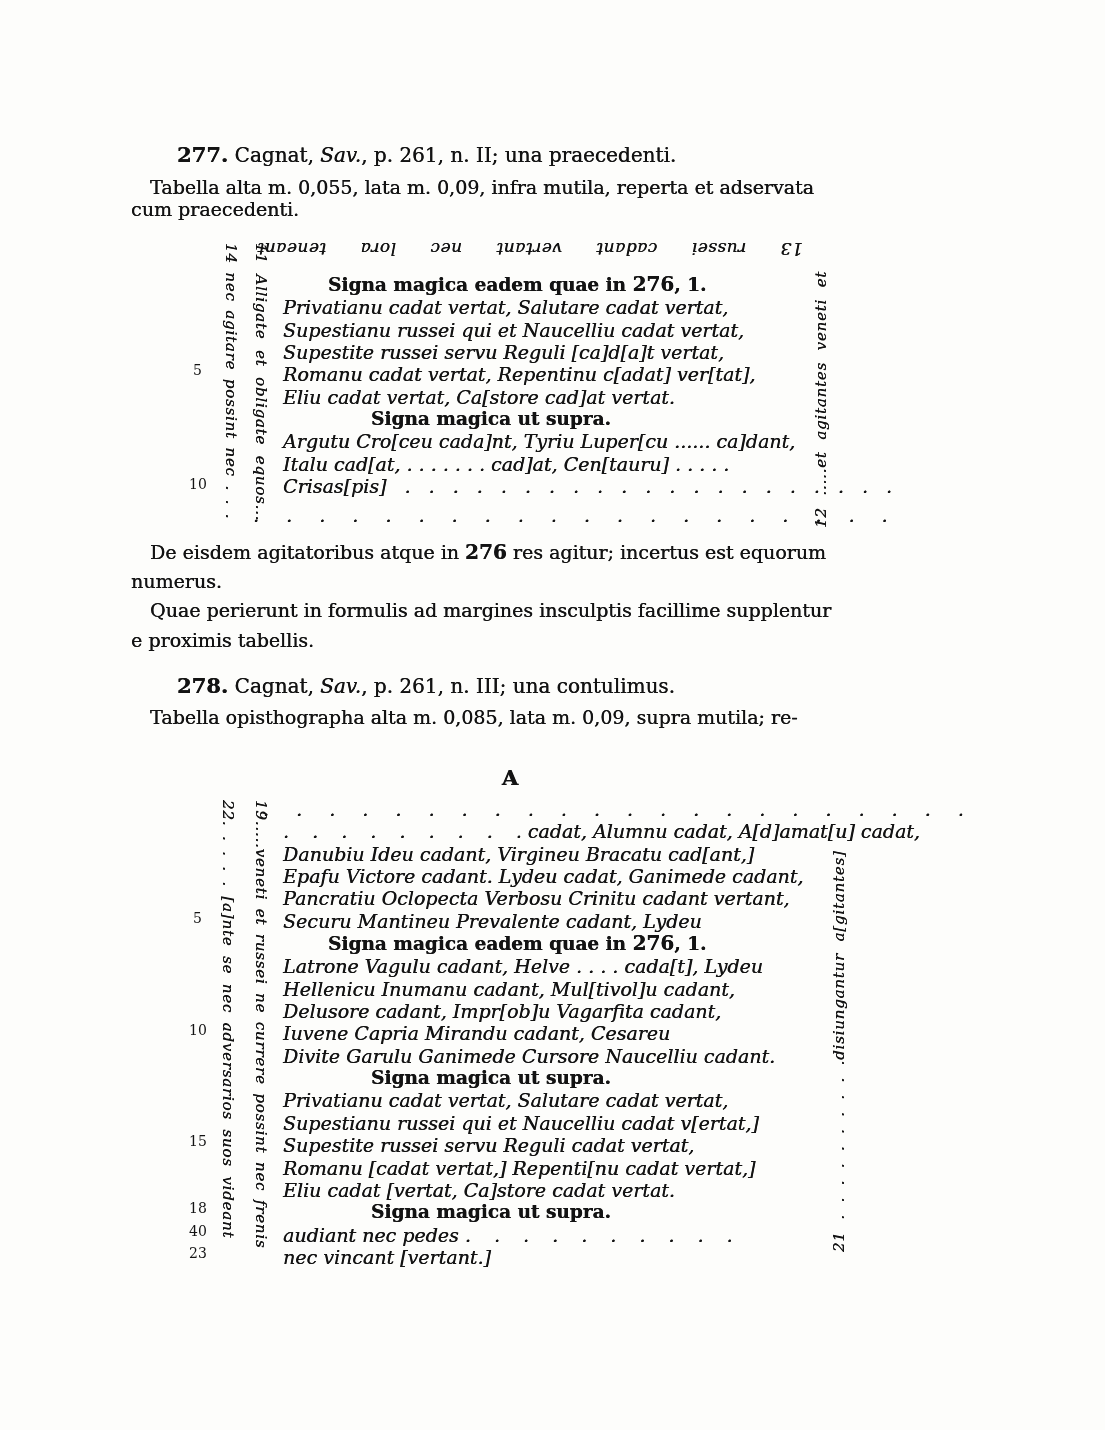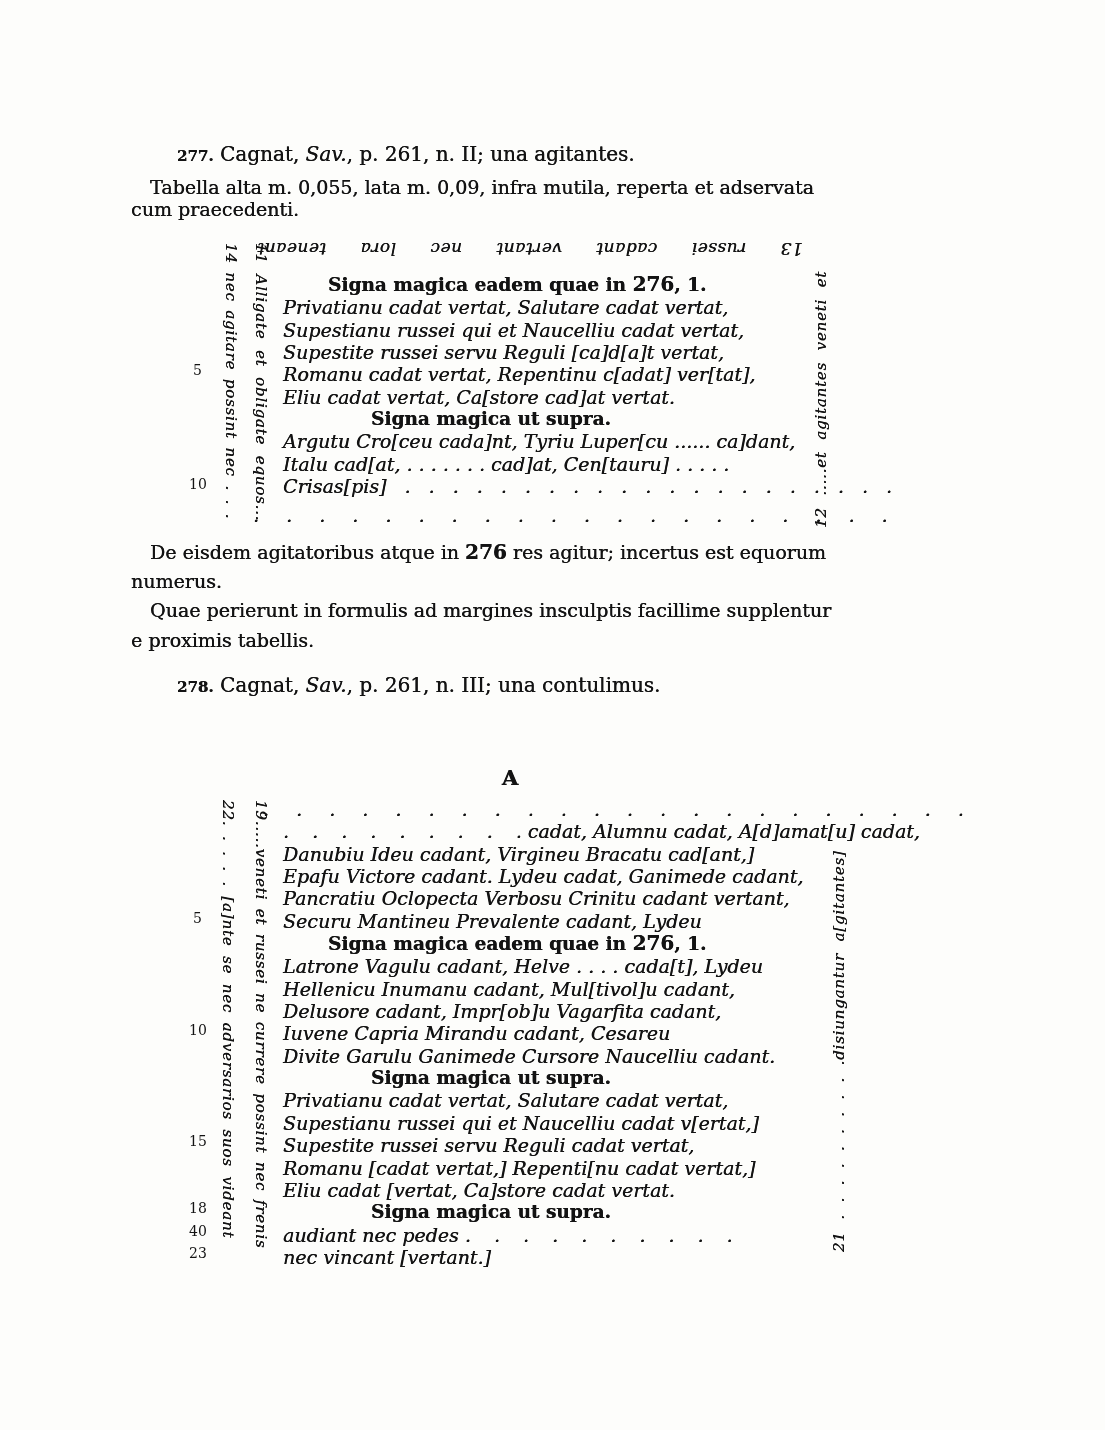--- a/index.html
+++ b/index.html
@@ -4,21 +4,21 @@
 <style>
   html,body{margin:0;padding:0;background:#d9d9d9;}
   .page{
     position:relative;width:1105px;height:1430px;margin:0 auto;
     background:#fdfdfb;color:#131313;overflow:hidden;
     font-family:"DejaVu Serif","Liberation Serif",serif;
     text-shadow:0.35px 0 0 currentColor;
   }
   .abs{position:absolute;white-space:nowrap;}
   .hdr{font-size:20px;}
-  .eno{font-weight:bold;font-size:15px;}
+  .eno{font-weight:bold;font-size:21px;}
   .par{font-size:19px;}
   .tablet{position:absolute;}
   .lines{position:absolute;font-style:italic;font-size:19px;line-height:22.35px;white-space:nowrap;width:535px;}
   .frm{font-style:normal;font-weight:700;font-size:18.5px;}
   .n276{font-size:20px;text-align:right;}
   .mnum{position:absolute;font-size:14px;font-style:normal;text-shadow:none;width:26px;text-align:left;}
   .strip{position:absolute;transform-origin:0 0;white-space:nowrap;font-style:italic;font-size:15px;letter-spacing:0.8px;}
   .rotL{transform:rotate(90deg);}
   .rotR{transform:rotate(-90deg);}
   .topline{position:absolute;transform:rotate(180deg);font-style:italic;font-size:17px;
@@ -32,21 +32,21 @@
   .wsp6{word-spacing:6px;}
   .ml45{margin-left:45px;}
   .ml88{margin-left:88px;}
   i{font-style:italic;}
 </style>
 </head>
 <body>
 
 <div class="page">
 
-  <div class="abs hdr" style="left:177px;top:142px;"><span class="eno">277.</span><span> Cagnat, </span><i>Sav.</i><span>, p. 261, n. II; una agitantes.</span></div>
+  <div class="abs hdr" style="left:177px;top:142px;"><span class="eno">277.</span><span> Cagnat, </span><i>Sav.</i><span>, p. 261, n. II; una praecedenti.</span></div>
 
   <div class="abs par" style="left:150px;top:176px;">Tabella alta m. 0,055, lata m. 0,09, infra mutila, reperta et adservata</div>
   <div class="abs par" style="left:131px;top:198px;">cum praecedenti.</div>
 
   <div class="tablet" style="left:185px;top:235px;width:690px;height:300px;">
 
     <div class="topline" style="left:78px;top:4px;width:540px;">13 russei cadant vertant nec lora teneant</div>
 
     <div class="strip rotL wsp3" style="left:55px;top:8px;">14 nec agitare possint nec . . .</div>
     <div class="strip rotL wsp5" style="left:85px;top:8px;">11 Alligate et obligate equos...</div>
@@ -70,20 +70,21 @@
     </div>
   </div>
 
   <div class="abs par" style="left:150px;top:540px;"><span>De eisdem agitatoribus atque in </span><b class="n276">276</b><span> res agitur; incertus est equorum</span></div>
   <div class="abs par" style="left:131px;top:570px;">numerus.</div>
   <div class="abs par" style="left:150px;top:599px;">Quae perierunt in formulis ad margines insculptis facillime supplentur</div>
   <div class="abs par" style="left:131px;top:629px;">e proximis tabellis.</div>
 
   <div class="abs hdr" style="left:177px;top:673px;"><span class="eno">278.</span><span> Cagnat, </span><i>Sav.</i><span>, p. 261, n. III; una contulimus.</span></div>
 
+  <div class="abs par" style="left:150px;top:706px;">Tabella opisthographa alta m. 0,085, lata m. 0,09, supra mutila; re-</div>
 
   <div class="abs" style="left:130px;top:765px;width:760px;text-align:center;font-weight:bold;font-size:21px;">A</div>
 
   <div class="tablet" style="left:185px;top:795px;width:700px;height:470px;">
 
     <div class="strip rotL wsp4" style="left:52px;top:5px;">22. . . . . [a]nte se nec adversarios suos videant</div>
     <div class="strip rotL wsp3" style="left:85px;top:5px;">19.....veneti et russei ne currere possint nec frenis</div>
     <div class="strip rotR wsp6" style="left:645px;top:457px;">21 . . . . . . . . . .disiungantur a[gitantes]</div>
 
     <div class="mnum" style="left:8px;top:115px;">5</div>

